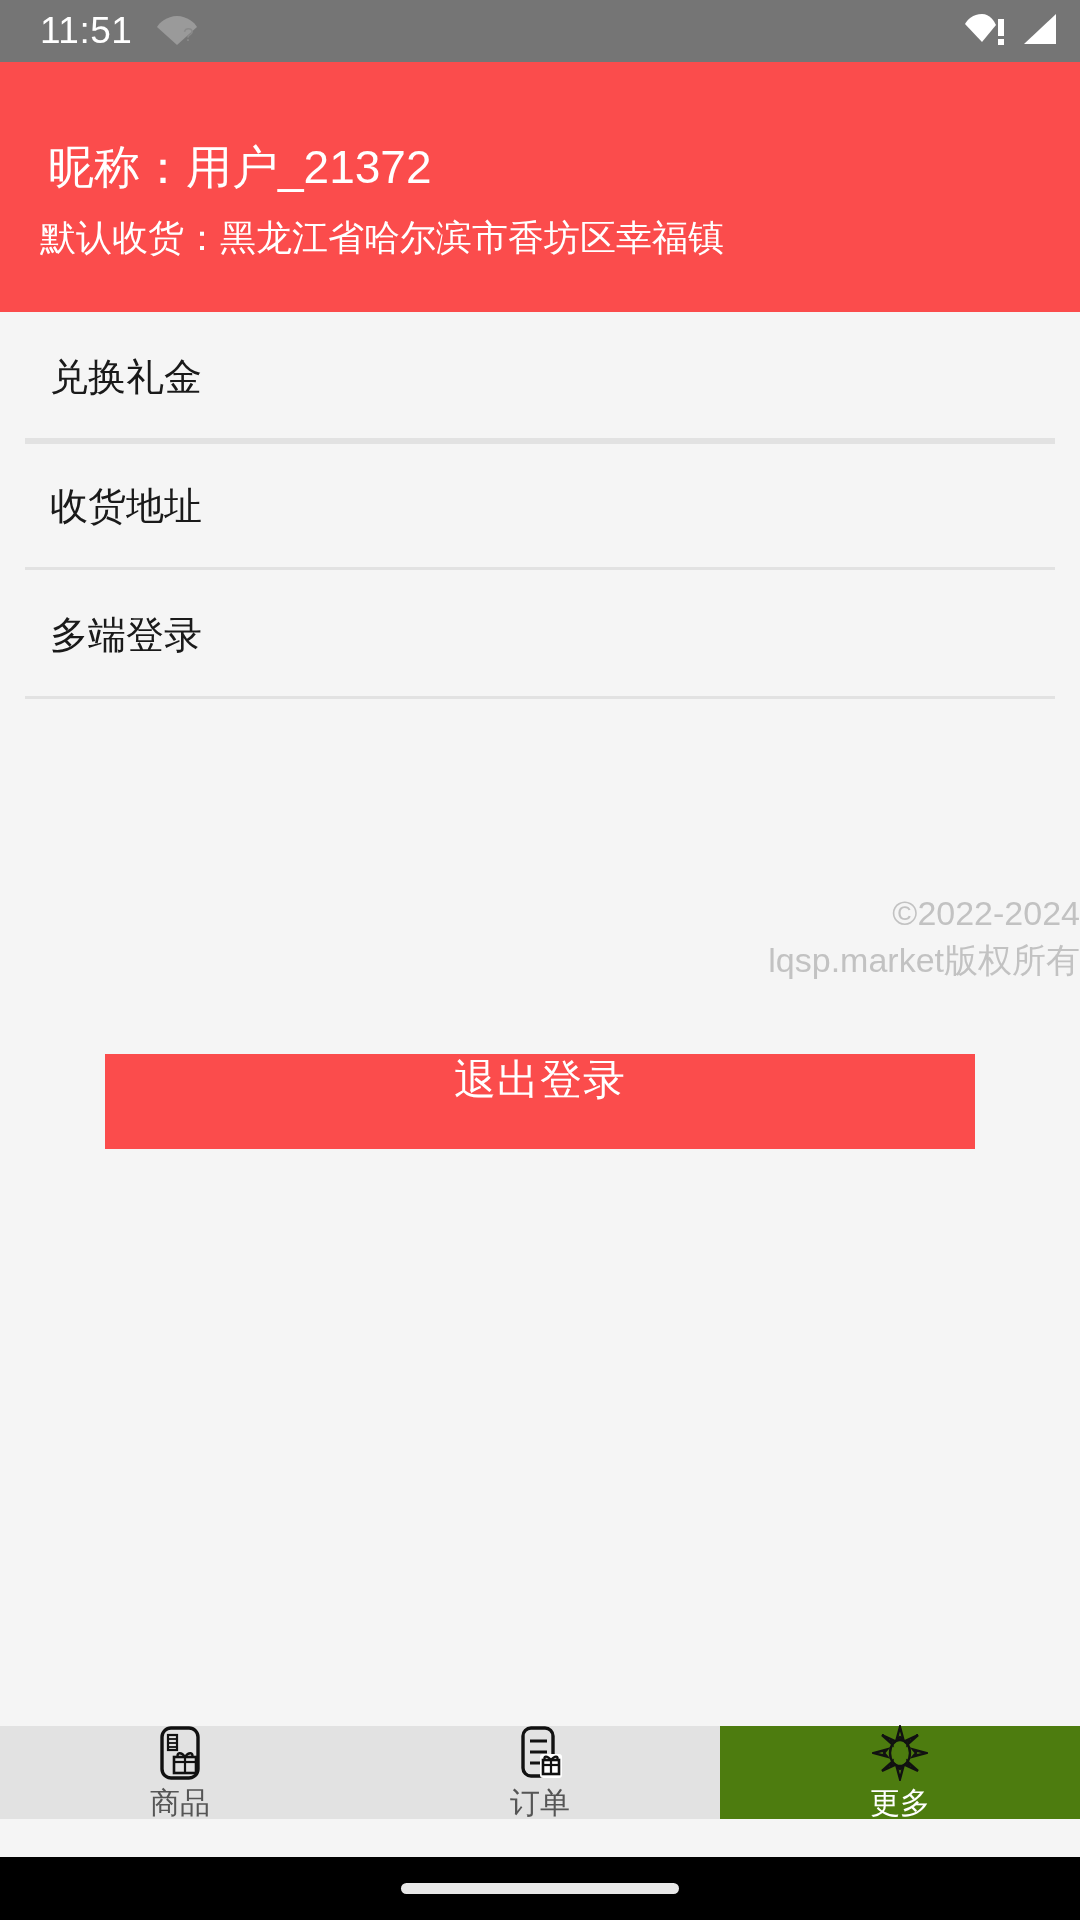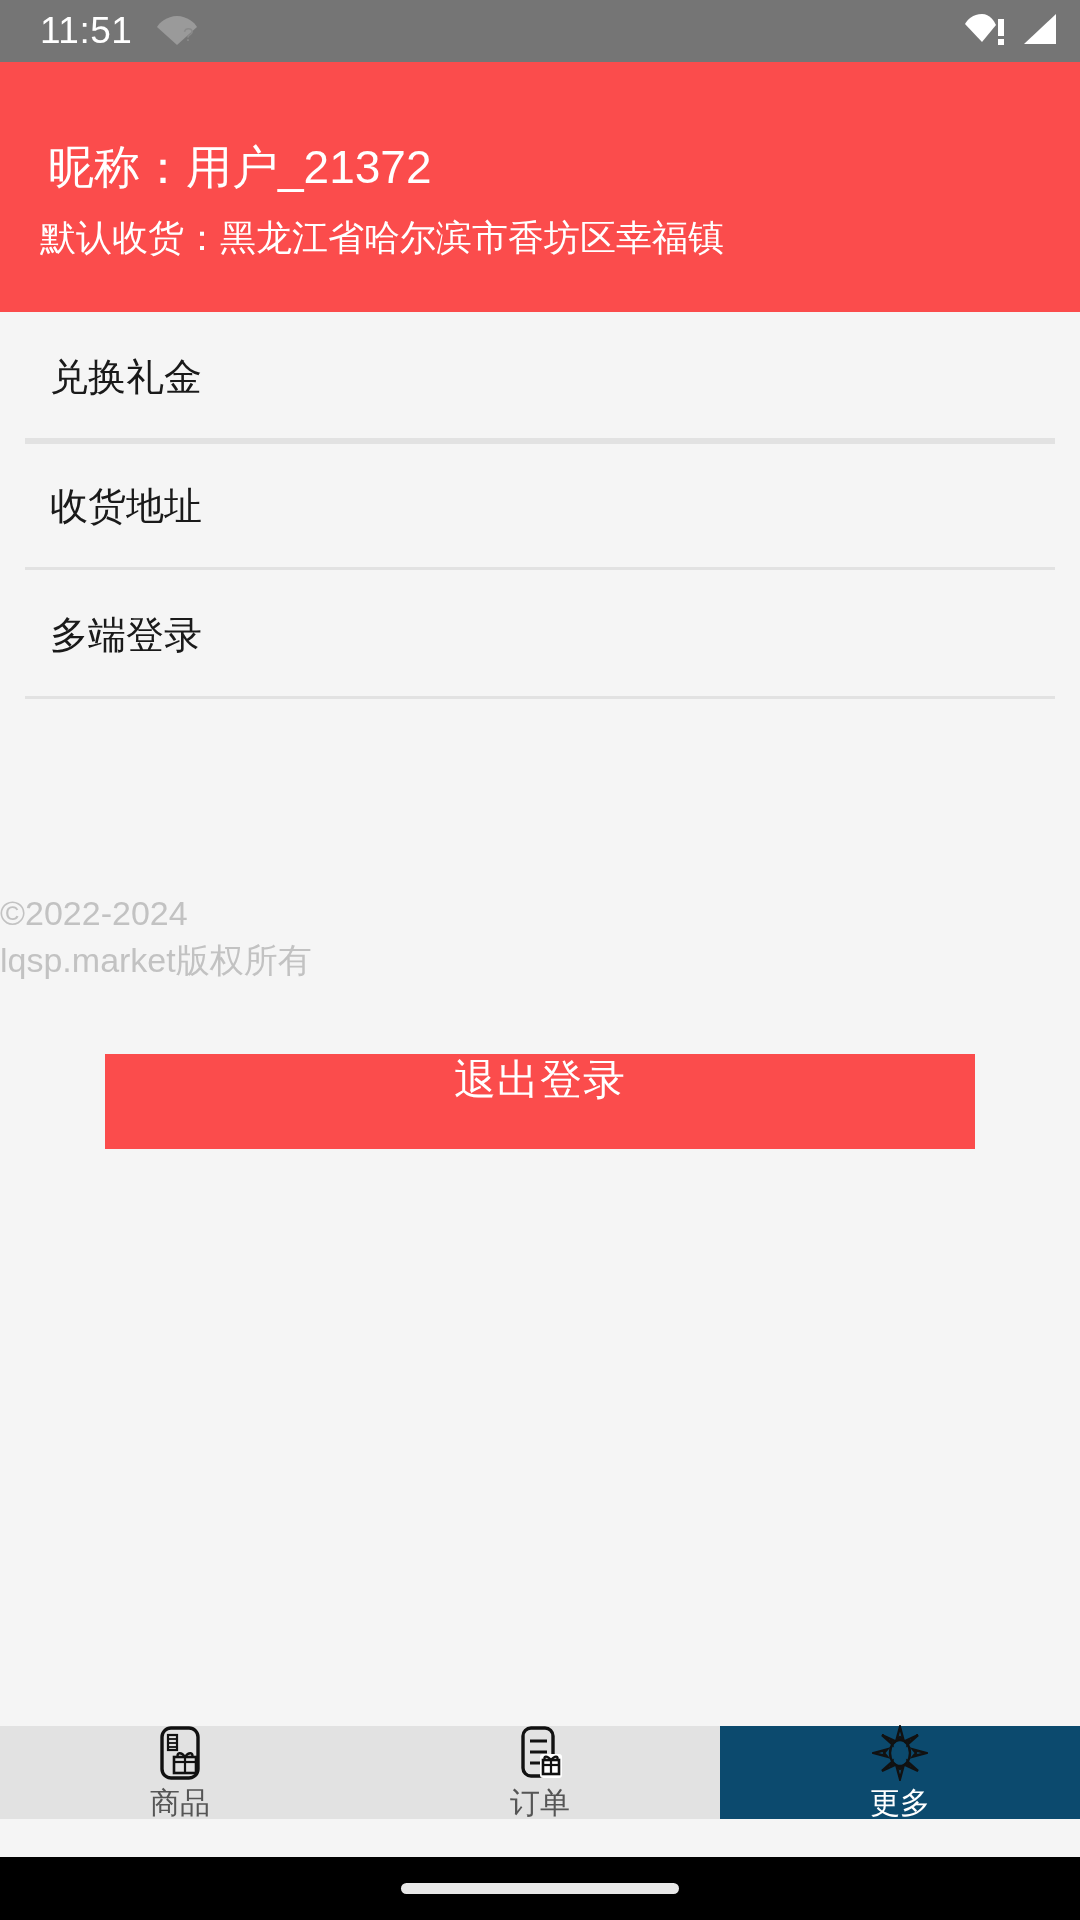--- a/index.html
+++ b/index.html
@@ -56,21 +56,21 @@
   .menu-divider{
     position:absolute; left:25px; width:1030px; height:3px;
     background:#E2E2E2;
   }
   .menu-divider.top{ top:0; }
   .menu-divider.bottom{ bottom:0; }
 
   
   .copyright{
     position:absolute; top:890px; left:0; width:1080px;
-    text-align:left; color:#C2C2C2;
+    text-align:right; color:#C2C2C2;
     font-size:34px; line-height:47px;
   }
 
   
   .logout-btn{
     position:absolute; left:105px; top:1054px;
     width:870px; height:95px;
     background:#FB4C4C; border:none; cursor:pointer;
     display:flex; align-items:flex-start; justify-content:center;
   }
@@ -81,21 +81,21 @@
   
   .bottomnav{
     position:absolute; left:0; top:1726px; width:1080px; height:93px;
     display:flex;
   }
   .nav-item{
     flex:1; display:flex; flex-direction:column;
     align-items:center; justify-content:center;
     background:#E2E2E2; cursor:pointer; gap:4px;
   }
-  .nav-item.active{ background:#0c4a6e; }
+  .nav-item.active{ background:#4d7c0f; }
   .nav-icon{ height:56px; display:flex; align-items:center; justify-content:center; }
   .nav-label{
     font-size:30px; line-height:36px; color:#555555;
   }
   .nav-item.active .nav-label{ color:#FFFFFF; }
 
   
   .gesturebar{
     position:absolute; left:0; top:1857px; width:1080px; height:63px;
     background:#000000; display:flex; align-items:center; justify-content:center;

